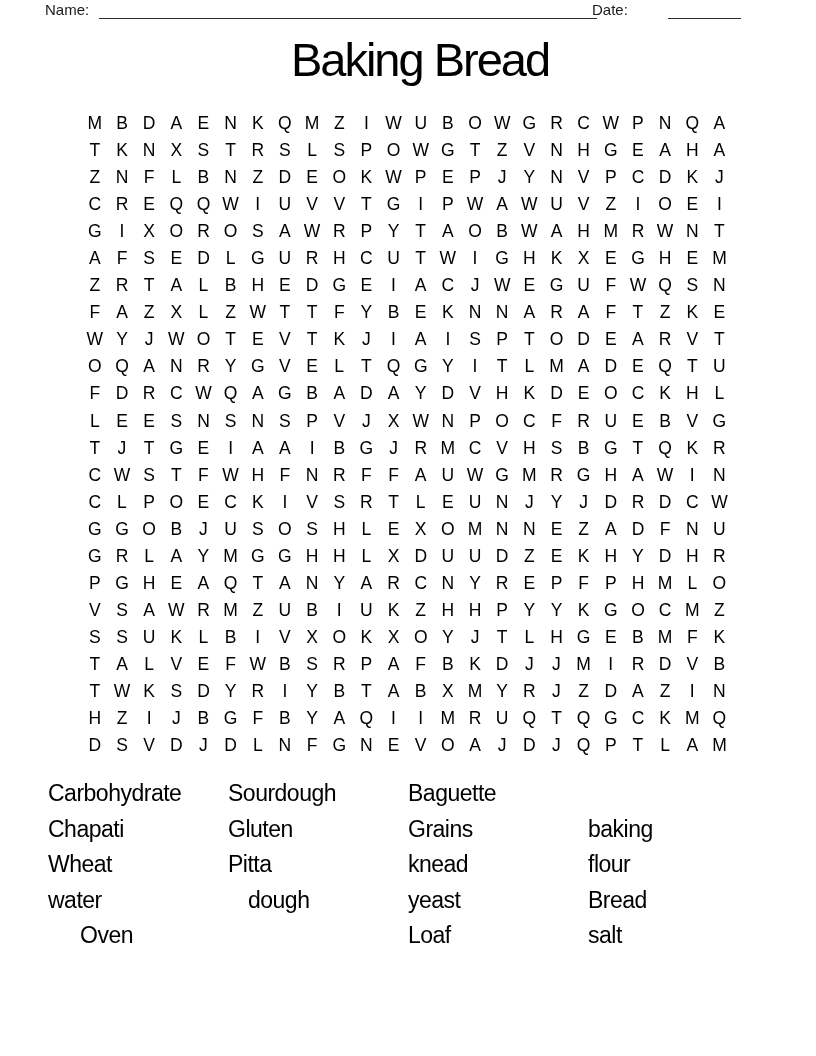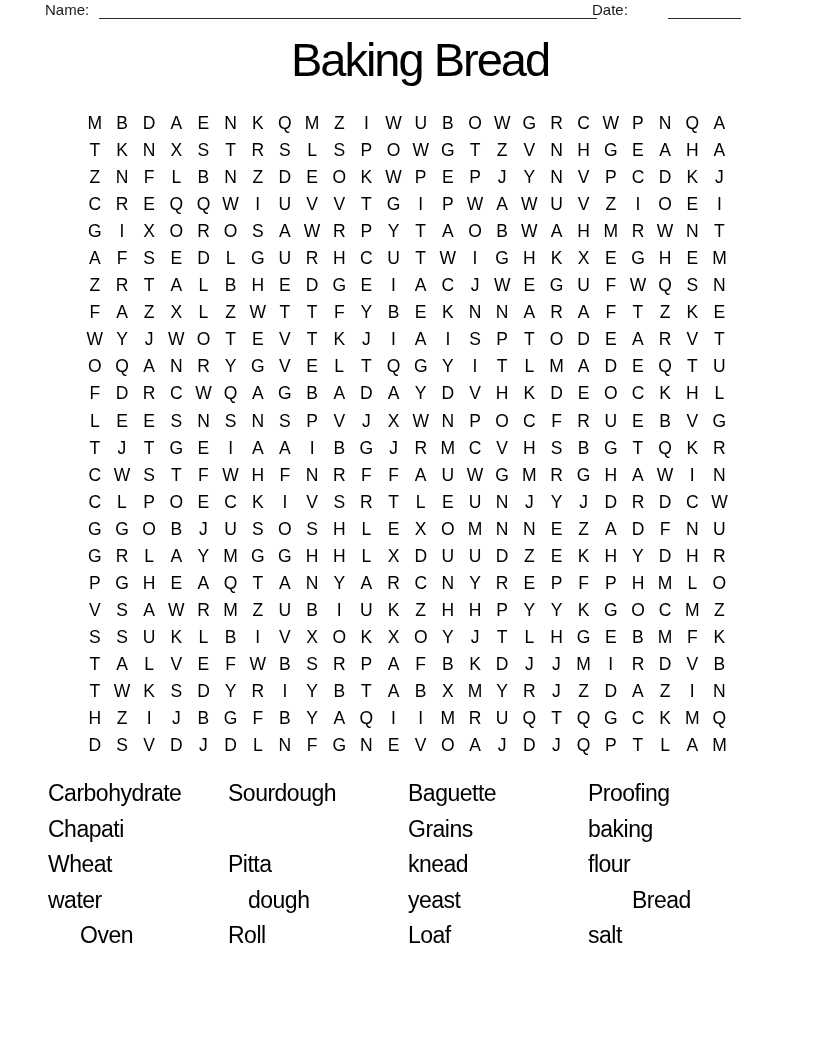--- a/index.html
+++ b/index.html
@@ -669,28 +669,27 @@
       <span class="cell">M</span>
     </div>
 
   <div class="word-list">
       <div class="word" style="grid-area: 1 / 1;">Carbohydrate</div>
       <div class="word" style="grid-area: 2 / 1;">Chapati</div>
       <div class="word" style="grid-area: 3 / 1;">Wheat</div>
       <div class="word" style="grid-area: 4 / 1;">water</div>
       <div class="word" style="grid-area: 5 / 1; margin-left: 32px;">Oven</div>
       <div class="word" style="grid-area: 1 / 2;">Sourdough</div>
+      <div class="word" style="grid-area: 2 / 2;">Gluten</div>
       <div class="word" style="grid-area: 3 / 2;">Pitta</div>
       <div class="word" style="grid-area: 4 / 2; margin-left: 20px;">dough</div>
-      <div class="word" style="grid-area: 5 / 2;">Roll</div>
       <div class="word" style="grid-area: 1 / 3;">Baguette</div>
       <div class="word" style="grid-area: 2 / 3;">Grains</div>
       <div class="word" style="grid-area: 3 / 3;">knead</div>
       <div class="word" style="grid-area: 4 / 3;">yeast</div>
       <div class="word" style="grid-area: 5 / 3;">Loaf</div>
-      <div class="word" style="grid-area: 1 / 4;">Proofing</div>
       <div class="word" style="grid-area: 2 / 4;">baking</div>
       <div class="word" style="grid-area: 3 / 4;">flour</div>
-      <div class="word" style="grid-area: 4 / 4; margin-left: 44px;">Bread</div>
+      <div class="word" style="grid-area: 4 / 4;">Bread</div>
       <div class="word" style="grid-area: 5 / 4;">salt</div>
     </div>
 
 </div>
 
 </body></html>

